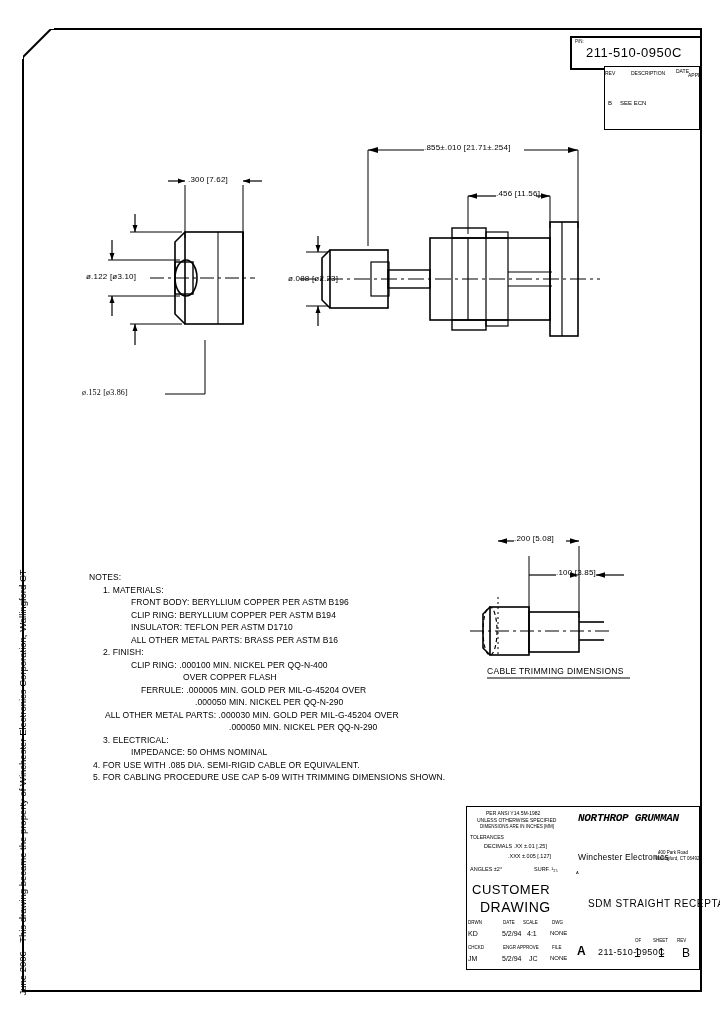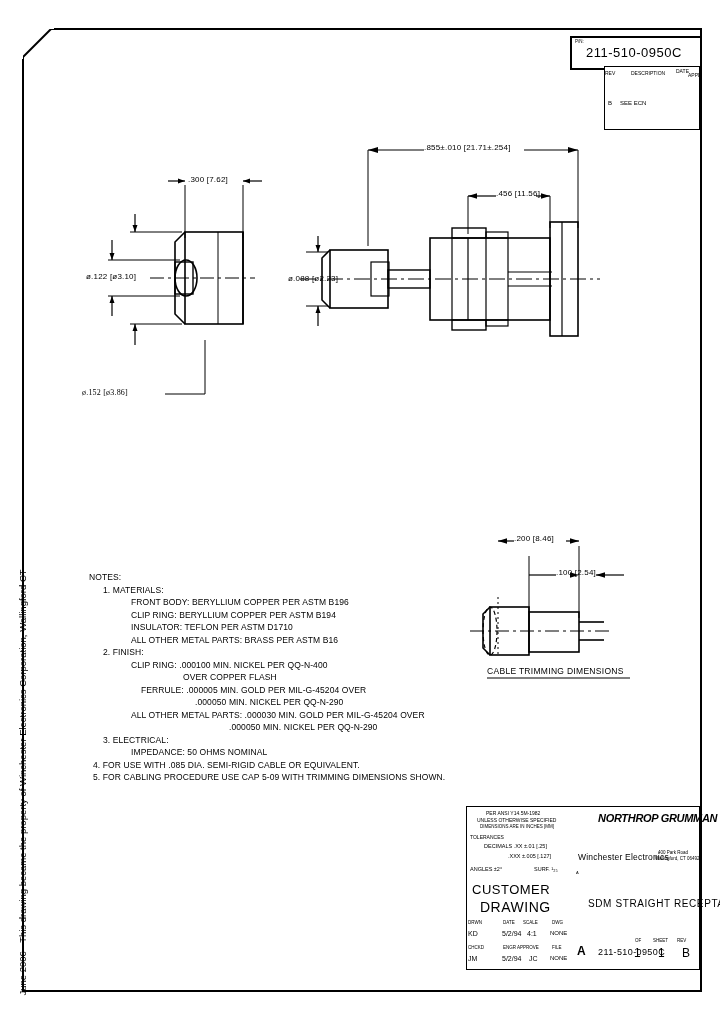--- a/index.html
+++ b/index.html
@@ -31,23 +31,23 @@
   
   #legal{
     position:absolute;left:-288px;top:680px;width:620px;
     transform:rotate(-90deg);transform-origin:center center;
     font-size:9.5px;color:#000;white-space:nowrap;
   }
 
   
   #title-block{position:absolute;left:466px;top:806px;width:232px;height:162px;border:1.5px solid #000;background:#fff;}
   #ng-logo-text{
-    position:absolute;left:598px;top:812px;font-size:11px;font-weight:bold;
+    position:absolute;left:578px;top:812px;font-size:11px;font-weight:bold;
     font-style:italic;letter-spacing:-.3px;color:#000;
-    font-family:Liberation Sans, sans-serif;
+    font-family:Liberation Mono, monospace;
   }
 
   
   svg{position:absolute;left:0;top:0;pointer-events:none;}
 </style>
 </head>
 <body>
 
 <div id="page">
 
@@ -215,39 +215,39 @@
   <div class="txt dim" style="left:86px;top:272px;">ø.122 [ø3.10]</div>
 
   <div class="txt dim" style="left:82px;top:388px;font-family:Liberation Serif, serif;">ø.152 [ø3.86]</div>
 
   <div class="txt dim" style="left:424px;top:143px;">.855±.010 [21.71±.254]</div>
 
   <div class="txt dim" style="left:496px;top:189px;">.456 [11.56]</div>
 
   <div class="txt dim" style="left:288px;top:274px;">ø.088 [ø2.23]</div>
 
-  <div class="txt dim" style="left:514px;top:534px;">.200 [8.46]</div>
-
-  <div class="txt dim" style="left:556px;top:568px;">.100 [2.54]</div>
+  <div class="txt dim" style="left:514px;top:534px;">.200 [5.08]</div>
+
+  <div class="txt dim" style="left:556px;top:568px;">.100 [3.85]</div>
 
   <div class="txt dim" style="left:487px;top:666px;font-size:8.5px;letter-spacing:.3px;">CABLE TRIMMING DIMENSIONS</div>
 
   <div id="notes">
     <div class="note">NOTES:</div>
     <div class="note" style="margin-left:14px;">1. MATERIALS:</div>
     <div class="note" style="margin-left:42px;">FRONT BODY: BERYLLIUM COPPER PER ASTM B196</div>
     <div class="note" style="margin-left:42px;">CLIP RING: BERYLLIUM COPPER PER ASTM B194</div>
     <div class="note" style="margin-left:42px;">INSULATOR: TEFLON PER ASTM D1710</div>
     <div class="note" style="margin-left:42px;">ALL OTHER METAL PARTS: BRASS PER ASTM B16</div>
     <div class="note" style="margin-left:14px;">2. FINISH:</div>
     <div class="note" style="margin-left:42px;">CLIP RING: .000100 MIN. NICKEL PER QQ-N-400</div>
     <div class="note" style="margin-left:94px;">OVER COPPER FLASH</div>
     <div class="note" style="margin-left:52px;">FERRULE: .000005 MIN. GOLD PER MIL-G-45204 OVER</div>
     <div class="note" style="margin-left:106px;">.000050 MIN. NICKEL PER QQ-N-290</div>
-    <div class="note" style="margin-left:42px;">ALL OTHER METAL PARTS: .000030 MIN. GOLD PER MIL-G-45204 OVER</div>
+    <div class="note" style="margin-left:16px;">ALL OTHER METAL PARTS: .000030 MIN. GOLD PER MIL-G-45204 OVER</div>
     <div class="note" style="margin-left:140px;">.000050 MIN. NICKEL PER QQ-N-290</div>
     <div class="note" style="margin-left:14px;">3. ELECTRICAL:</div>
     <div class="note" style="margin-left:42px;">IMPEDANCE: 50 OHMS NOMINAL</div>
     <div class="note" style="margin-left:4px;">4. FOR USE WITH .085 DIA. SEMI-RIGID CABLE OR EQUIVALENT.</div>
     <div class="note" style="margin-left:4px;">5. FOR CABLING PROCEDURE USE CAP 5-09 WITH TRIMMING DIMENSIONS SHOWN.</div>
   </div>
 
   <div id="legal">June 2006 - This drawing became the property of Winchester Electronics Corporation, Wallingford CT</div>
 
   <div id="title-block"></div>

